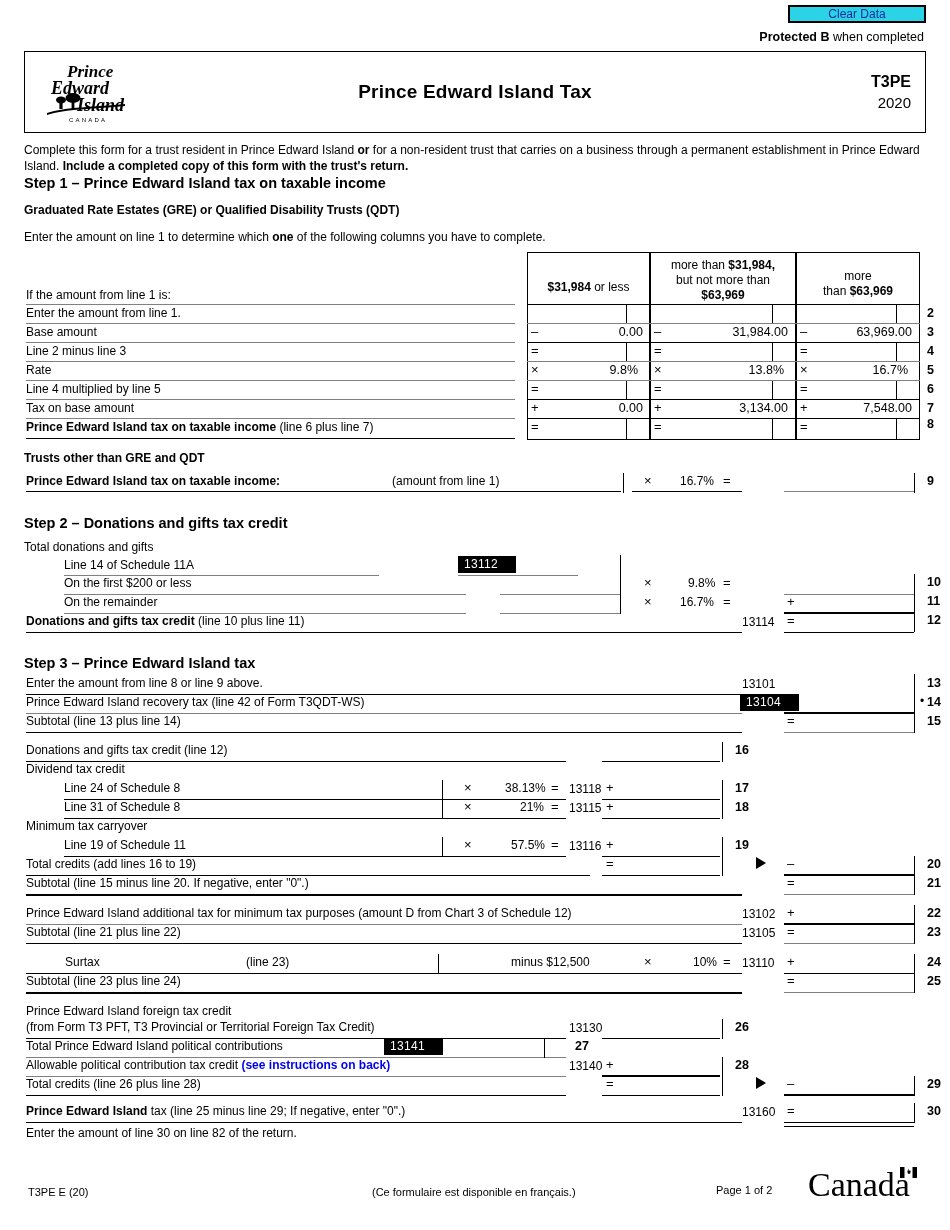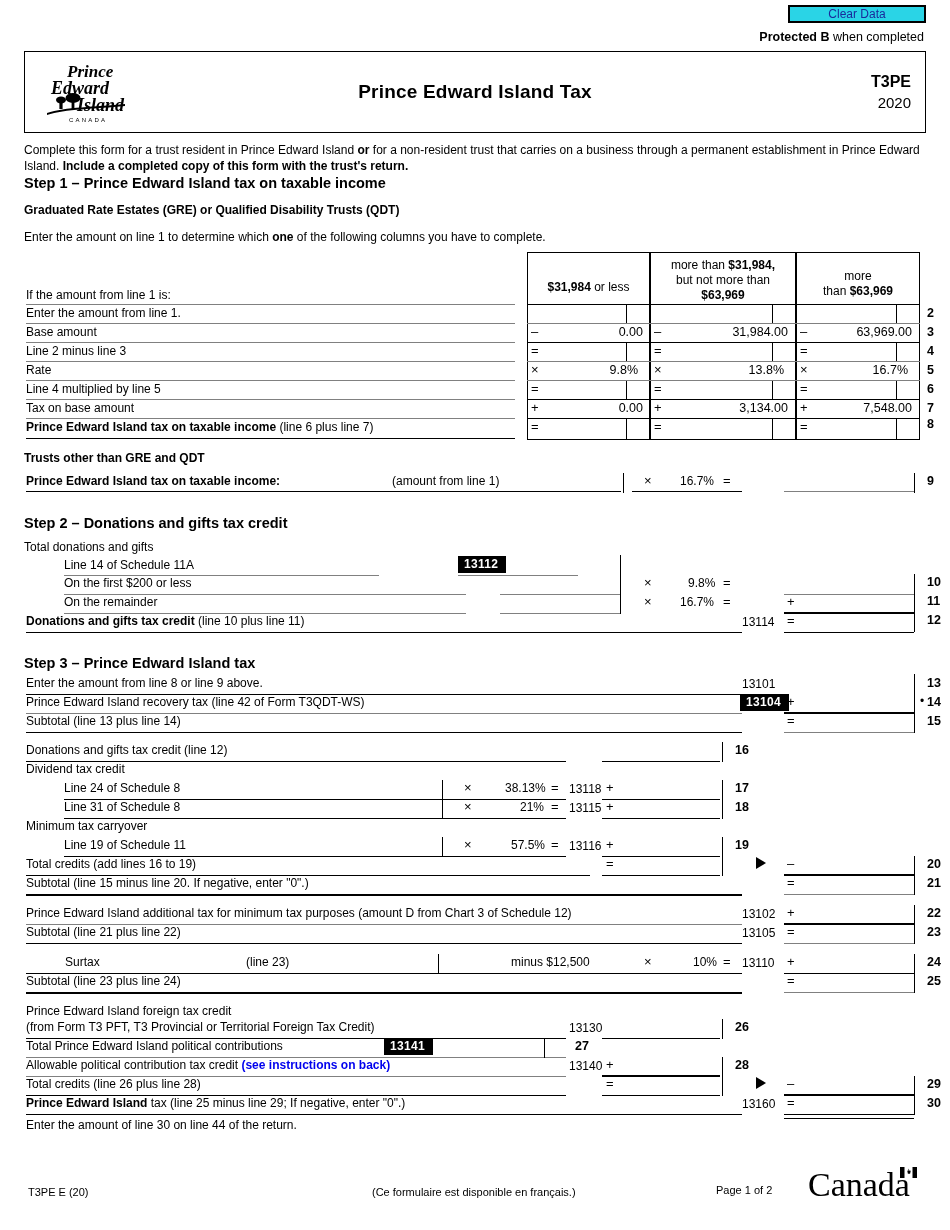--- a/index.html
+++ b/index.html
@@ -63,22 +63,22 @@
   .bold { font-weight:bold; }
   .ln { position:absolute; border-bottom:1px solid #000; }
   .lngrey { position:absolute; border-bottom:1px solid #808080; }
   .lnthick { position:absolute; border-bottom:2px solid #000; }
   .vbar { position:absolute; border-left:1.5px solid #000; }
   .vbar-thin { position:absolute; border-left:1px solid #000; }
   .num { position:absolute; font-weight:bold; font-size:12.5px; }
   .code-plain { position:absolute; font-size:12px; }
   .code-box {
     position:absolute; background:#000; color:#fff;
-    font-size:12px; font-weight:bold;
-    padding:1px 8px 2px 6px; letter-spacing:0.3px;
+    font-size:12px; font-weight:normal;
+    padding:1px 18px 2px 6px; letter-spacing:0.3px;
   }
   .op { position:absolute; font-size:13px; }
   .pct { position:absolute; font-size:12px; }
   .tri { position:absolute; width:0; height:0;
          border-top:6px solid transparent; border-bottom:6px solid transparent;
          border-left:10px solid #000; }
   .blue { color:#0000ee; font-weight:bold; }
 
   
   .step { font-size:14.5px; font-weight:bold; }
@@ -487,33 +487,33 @@
     <div class="ln" style="left:578px;top:419px;width:118px;"></div>
     <div class="vbar" style="left:698px;top:400px;height:20px;"></div>
     <div class="tri" style="left:732px;top:401px;"></div>
     <div class="op" style="left:763px;top:400px;">–</div>
     <input style="position: absolute; left: 780px; top: 402px; width: 106px; height: 15px; border: 0px; outline: 0px; background: transparent; text-align: right; font-size: 12px; font-family: &quot;Liberation Sans&quot;, sans-serif;">
     <div class="lnthick" style="left:760px;top:418px;width:130px;"></div>
     <div class="vbar" style="left:890px;top:400px;height:20px;"></div>
     <div class="num" style="left:903px;top:401px;">29</div>
   </div>
 
-  <div class="row" style="height:42px;margin-top:0;">
+  <div class="row" style="height:42px;margin-top:8px;">
     <span class="lbl" style="position:absolute;left:2px;top:0px;">
       <b>Prince Edward Island</b><span> tax (line 25 minus line 29; If negative, enter "0".)</span>
     </span>
     <div class="ln" style="left:2px;top:18px;width:716px;"></div>
     <div class="code-plain" style="left:718px;top:1px;">13160</div>
     <div class="op" style="left:763px;top:-1px;">=</div>
     <input style="position: absolute; left: 780px; top: 1px; width: 106px; height: 15px; border: 0px; outline: 0px; background: transparent; text-align: right; font-size: 12px; font-family: &quot;Liberation Sans&quot;, sans-serif;">
     <div class="ln" style="left:760px;top:18px;width:130px;"></div>
     <div class="ln" style="left:760px;top:22px;width:130px;"></div>
     <div class="vbar" style="left:890px;top:-1px;height:20px;"></div>
     <div class="num" style="left:903px;top:0px;">30</div>
-    <span class="lbl" style="position:absolute;left:2px;top:22px;">Enter the amount of line 30 on line 44 of the return.</span>
+    <span class="lbl" style="position:absolute;left:2px;top:22px;">Enter the amount of line 30 on line 82 of the return.</span>
   </div>
 
   <div class="footer">
     <div class="f-left">T3PE E (20)</div>
     <div class="f-mid">(Ce formulaire est disponible en français.)</div>
     <div class="f-pg">Page 1 of 2</div>
     <div class="wordmark">
       <svg width="118" height="36" viewBox="0 0 118 36" aria-hidden="true">
         <text x="0" y="30" font-family="'Liberation Serif', serif" font-size="34" fill="#000">Canada</text>
         <g>

